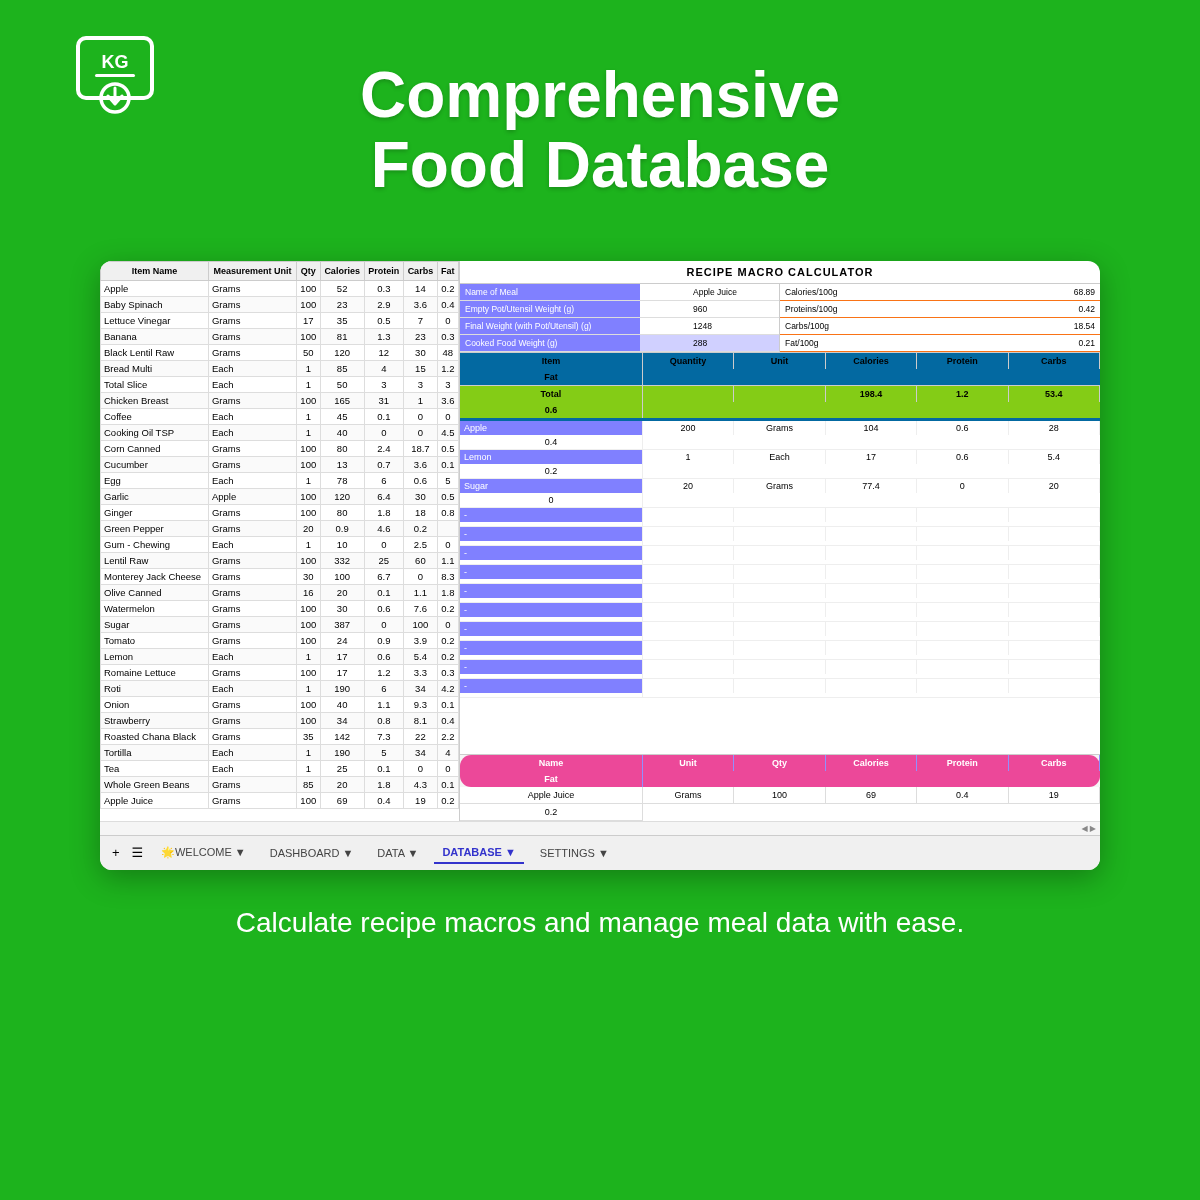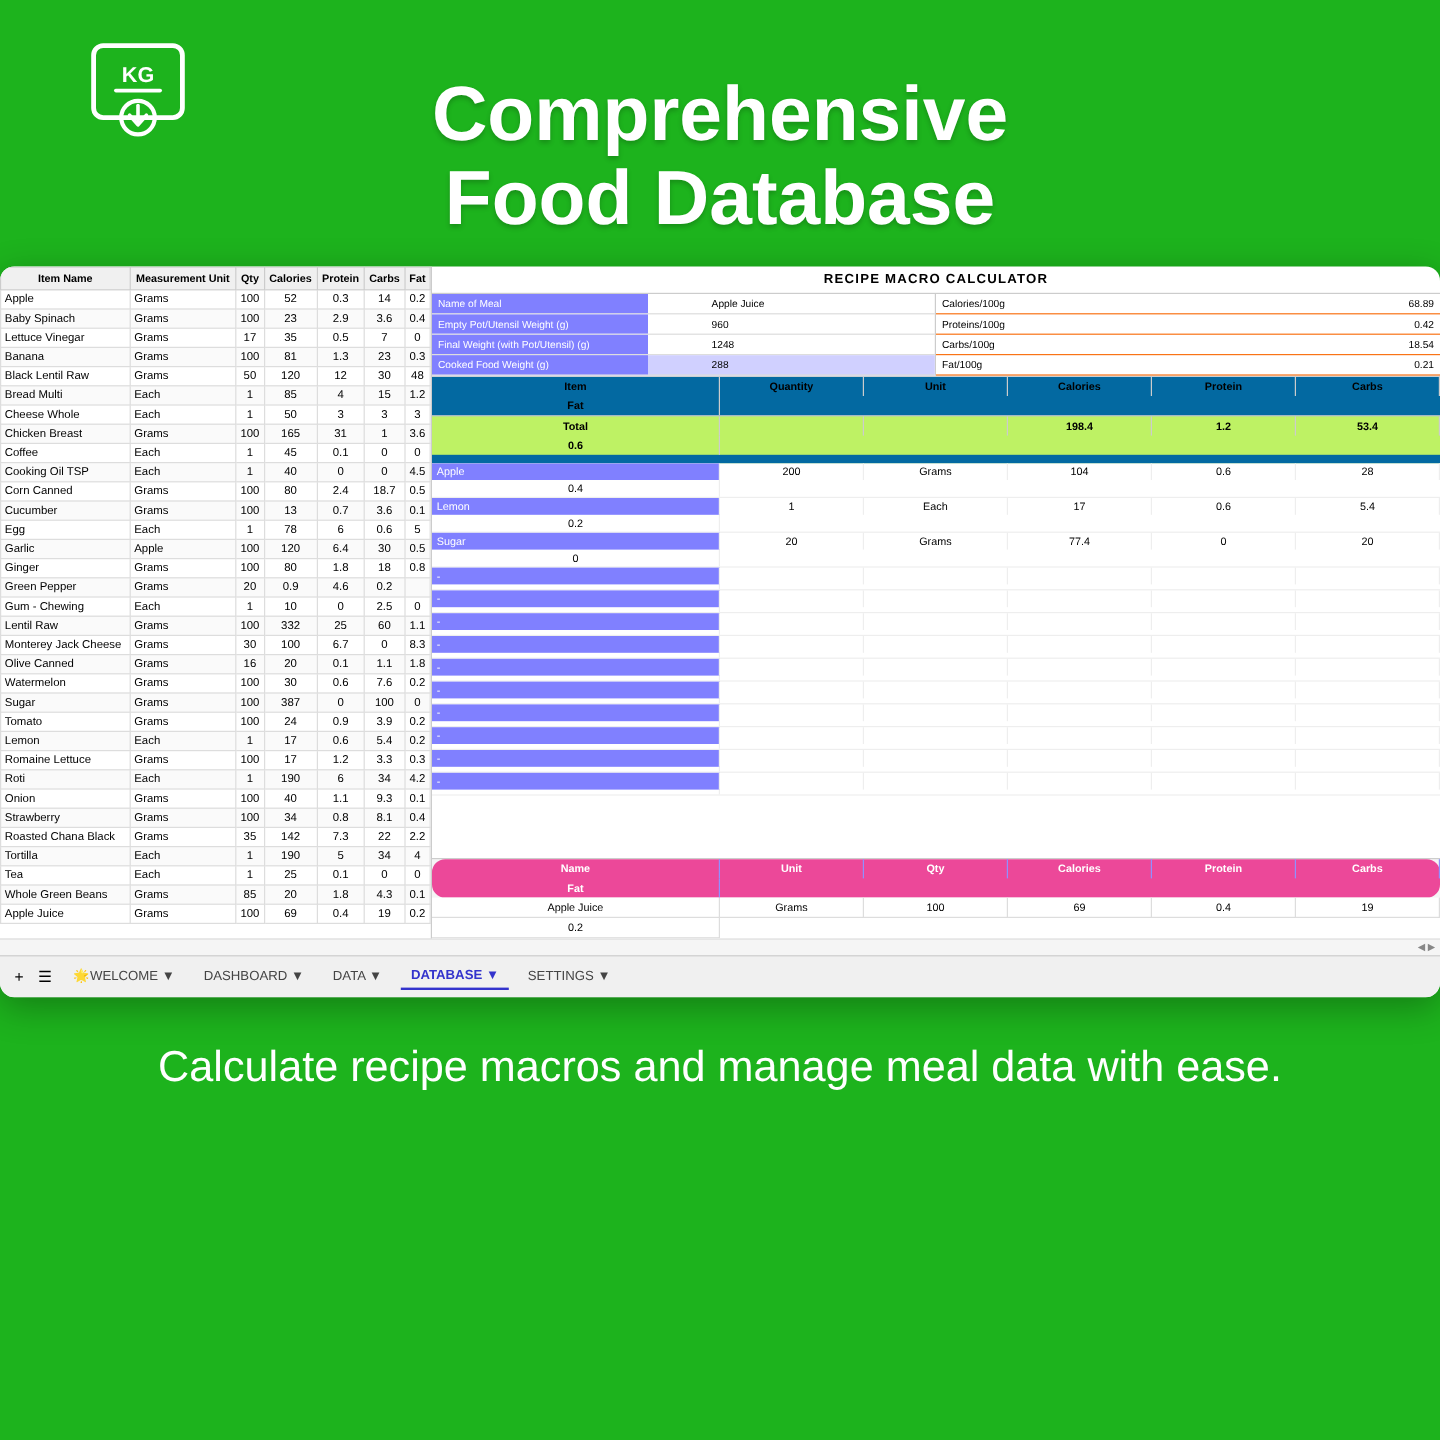--- a/index.html
+++ b/index.html
@@ -42,22 +42,22 @@
       text-align: center;
       line-height: 1.1;
       margin-top: 20px;
       text-shadow: 0 2px 4px rgba(0,0,0,0.2);
     }
 
     
     .spreadsheet-container {
       background: white;
       border-radius: 12px;
-      width: 1200px;
-      margin-top: 21px;
+      width: 1000px;
+      margin-top: 60px;
       overflow: hidden;
       box-shadow: 0 8px 30px rgba(0,0,0,0.3);
     }
 
     .spreadsheet-inner {
       display: flex;
       height: 560px;
     }
 
     
@@ -192,22 +192,22 @@
       padding: 3px 4px;
       font-size: 9px;
       font-weight: bold;
       text-align: center;
       border-right: 1px solid #ccc;
     }
 
     .total-row {
       display: grid;
       grid-template-columns: 2fr 1fr 1fr 1fr 1fr 1fr;
-      background: #bef264;
-      border-bottom: 7px solid #0369a1;
+      background: #84cc16;
+      border-bottom: 3px solid #0369a1;
     }
 
     .total-cell {
       padding: 3px 4px;
       font-size: 9px;
       text-align: center;
       border-right: 1px solid #ccc;
       font-weight: bold;
     }
 
@@ -299,21 +299,21 @@
 
     .tab-item.active {
       color: #3333cc;
       font-weight: bold;
       border-bottom: 2px solid #3333cc;
     }
 
     
     .bottom-text {
       color: white;
-      font-size: 36px;
+      font-size: 28px;
       text-align: right;
       margin-top: 35px;
       line-height: 1.3;
       font-weight: 500;
     }
 
     .scrollbar-area {
       display: flex;
       justify-content: flex-end;
       padding: 2px 4px;
@@ -412,21 +412,21 @@
             <tr>
               <td>Bread Multi</td>
               <td>Each</td>
               <td>1</td>
               <td>85</td>
               <td>4</td>
               <td>15</td>
               <td>1.2</td>
             </tr>
             <tr>
-              <td>Cheese Whole</td>
+              <td>Total Slice</td>
               <td>Each</td>
               <td>1</td>
               <td>50</td>
               <td>3</td>
               <td>3</td>
               <td>3</td>
             </tr>
             <tr>
               <td>Chicken Breast</td>
               <td>Grams</td>

